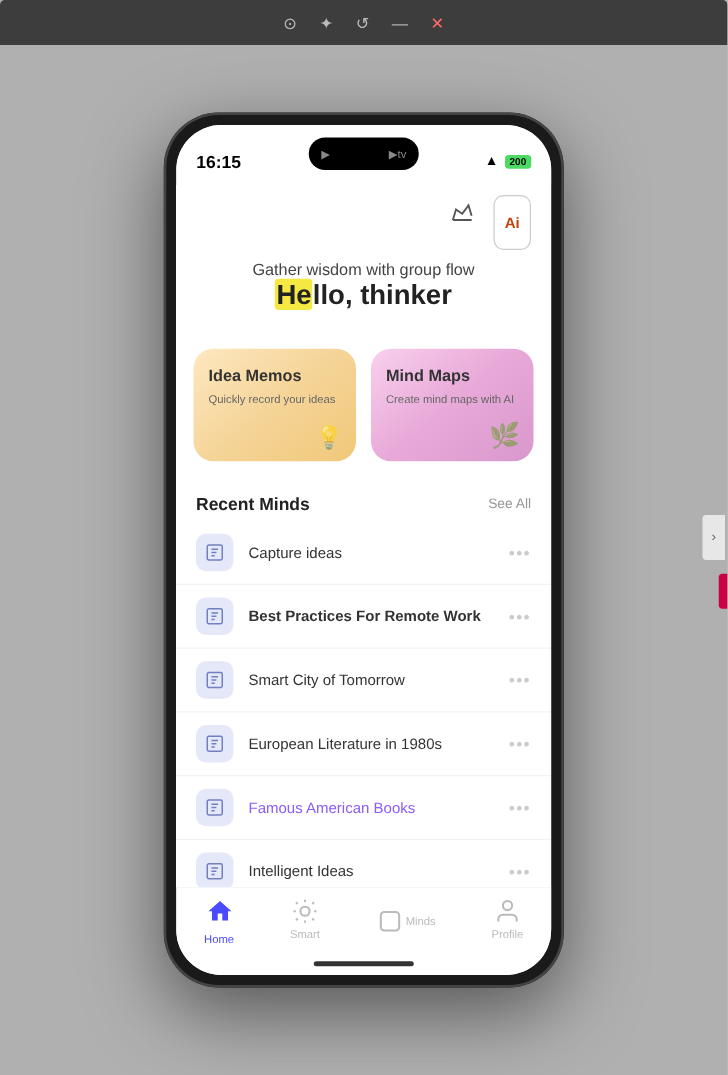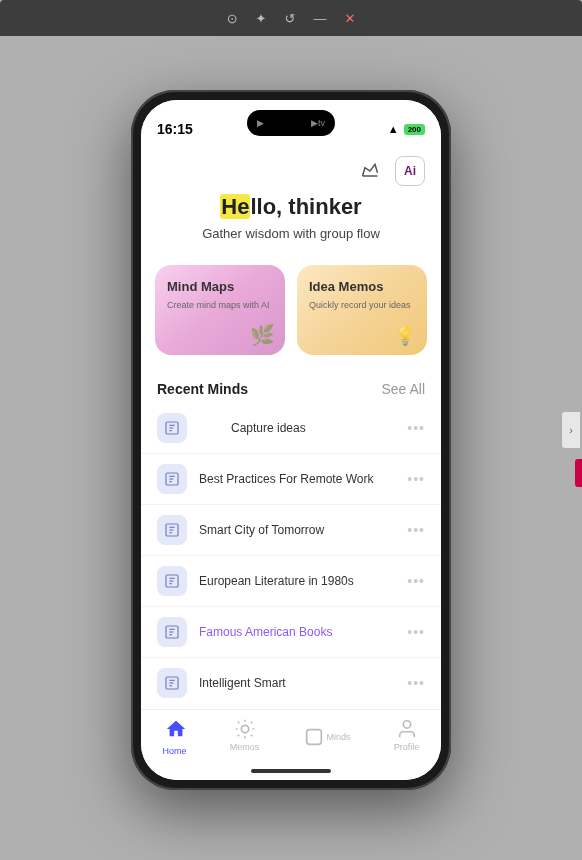--- a/index.html
+++ b/index.html
@@ -49,54 +49,54 @@
       </div>
 
       <div style="flex:1; overflow-y:auto; background:#fff; display:flex; flex-direction:column;">
 
         <div style="display:flex; justify-content:flex-end; padding:8px 16px 0; gap:10px;">
           <div style="width:30px; height:30px; display:flex; align-items:center; justify-content:center; font-size:17px; color:#555;">
             <svg width="20" height="20" viewBox="0 0 24 24" fill="none" stroke="#555" stroke-width="1.8">
                 <path d="M3 18h18M3 18l3-10 6 4 6-8 3 10"></path>
               </svg>
           </div>
-          <div style="width:30px; height:30px; display:flex; align-items:center; justify-content:center; font-size:12px; font-weight:700; color:#701a75; border: 1.5px solid #ccc; border-radius:8px;">Ai</div>
+          <div style="width:30px; height:44px; display:flex; align-items:center; justify-content:center; font-size:12px; font-weight:700; color:#c2410c; border: 1.5px solid #ccc; border-radius:8px;">Ai</div>
         </div>
 
         <div style="text-align:center; padding:8px 20px 16px; background:#fff;">
+          <div style="font-size:13px; color:#444; font-weight:500;">Gather wisdom with group flow</div>
           <div style="font-size:22px; font-weight:700; color:#222; margin-bottom:6px;">
             <span style="background:#f5e842; padding:0 1px; border-radius:3px;">He</span><span>llo, thinker</span>
           </div>
-          <div style="font-size:13px; color:#444; font-weight:500;">Gather wisdom with group flow</div>
         </div>
 
         <div style="display:flex; gap:12px; padding:8px 14px 16px; background:#fff;">
+
+          <div style="flex:1; background:linear-gradient(140deg,#fde8c0,#f5d498,#f0c878); border-radius:16px; padding:14px 12px; min-height:90px; position:relative; overflow:hidden;">
+            <div style="font-size:13px; font-weight:700; color:#333; margin-bottom:5px;">Idea Memos</div>
+            <div style="font-size:9px; color:#666; line-height:1.4;">Quickly record your ideas</div>
+            <div style="position:absolute; bottom:8px; right:10px; font-size:18px; opacity:0.5;">💡</div>
+          </div>
 
           <div style="flex:1; background:linear-gradient(140deg,#f8d0ed,#e8a8d8,#d898cc); border-radius:16px; padding:14px 12px; min-height:90px; position:relative; overflow:hidden;">
             <div style="font-size:13px; font-weight:700; color:#333; margin-bottom:5px;">Mind Maps</div>
             <div style="font-size:9px; color:#666; line-height:1.4;">Create mind maps with AI</div>
             <div style="position:absolute; bottom:8px; right:10px; font-size:20px; opacity:0.5;">🌿</div>
           </div>
 
-          <div style="flex:1; background:linear-gradient(140deg,#fde8c0,#f5d498,#f0c878); border-radius:16px; padding:14px 12px; min-height:90px; position:relative; overflow:hidden;">
-            <div style="font-size:13px; font-weight:700; color:#333; margin-bottom:5px;">Idea Memos</div>
-            <div style="font-size:9px; color:#666; line-height:1.4;">Quickly record your ideas</div>
-            <div style="position:absolute; bottom:8px; right:10px; font-size:18px; opacity:0.5;">💡</div>
-          </div>
-
         </div>
 
         <div style="display:flex; justify-content:space-between; align-items:center; padding:10px 16px 6px; background:#fff;">
           <span style="font-size:14px; font-weight:700; color:#222;">Recent Minds</span>
-          <span style="font-size:14px; color:#999;text-align:center;">See All</span>
+          <span style="font-size:11px; color:#999;text-align:center;">See All</span>
         </div>
 
         <div style="background:#fff;">
 
-          <div style="display:flex; align-items:center; padding:10px 16px; border-bottom:1px solid #f2f2f2;gap:32px;">
+          <div style="display:flex; align-items:center; padding:10px 16px; border-bottom:1px solid #f2f2f2;">
             <div style="width:30px; height:30px; background:#e4e8f8; border-radius:8px; display:flex; align-items:center; justify-content:center; margin-right:12px; flex-shrink:0;">
               <svg width="16" height="16" viewBox="0 0 24 24" fill="none" stroke="#7080c0" stroke-width="1.8">
                   <rect x="3" y="3" width="18" height="18" rx="2"></rect>
                   <line x1="8" y1="8" x2="16" y2="8"></line>
                   <line x1="8" y1="12" x2="14" y2="12"></line>
                   <line x1="8" y1="16" x2="12" y2="16"></line>
                 </svg>
             </div>
             <span style="flex:1; font-size:12px; color:#333; font-weight:500;">Capture ideas</span>
             <span style="color:#ccc; font-size:14px; letter-spacing:1px;">•••</span>
@@ -104,21 +104,21 @@
 
           <div style="display:flex; align-items:center; padding:10px 16px; border-bottom:1px solid #f2f2f2;">
             <div style="width:30px; height:30px; background:#e4e8f8; border-radius:8px; display:flex; align-items:center; justify-content:center; margin-right:12px; flex-shrink:0;">
               <svg width="16" height="16" viewBox="0 0 24 24" fill="none" stroke="#7080c0" stroke-width="1.8">
                   <rect x="3" y="3" width="18" height="18" rx="2"></rect>
                   <line x1="8" y1="8" x2="16" y2="8"></line>
                   <line x1="8" y1="12" x2="14" y2="12"></line>
                   <line x1="8" y1="16" x2="12" y2="16"></line>
                 </svg>
             </div>
-            <span style="flex:1; font-size:12px; color:#333; font-weight:400;">Best Practices For Remote Work</span>
+            <span style="flex:1; font-size:12px; color:#333; font-weight:700;">Best Practices For Remote Work</span>
             <span style="color:#ccc; font-size:14px; letter-spacing:1px;">•••</span>
           </div>
 
           <div style="display:flex; align-items:center; padding:10px 16px; border-bottom:1px solid #f2f2f2;">
             <div style="width:30px; height:30px; background:#e4e8f8; border-radius:8px; display:flex; align-items:center; justify-content:center; margin-right:12px; flex-shrink:0;">
               <svg width="16" height="16" viewBox="0 0 24 24" fill="none" stroke="#7080c0" stroke-width="1.8">
                   <rect x="3" y="3" width="18" height="18" rx="2"></rect>
                   <line x1="8" y1="8" x2="16" y2="8"></line>
                   <line x1="8" y1="12" x2="14" y2="12"></line>
                   <line x1="8" y1="16" x2="12" y2="16"></line>
@@ -156,21 +156,21 @@
 
           <div style="display:flex; align-items:center; padding:10px 16px;">
             <div style="width:30px; height:30px; background:#e4e8f8; border-radius:8px; display:flex; align-items:center; justify-content:center; margin-right:12px; flex-shrink:0;">
               <svg width="16" height="16" viewBox="0 0 24 24" fill="none" stroke="#7080c0" stroke-width="1.8">
                   <rect x="3" y="3" width="18" height="18" rx="2"></rect>
                   <line x1="8" y1="8" x2="16" y2="8"></line>
                   <line x1="8" y1="12" x2="14" y2="12"></line>
                   <line x1="8" y1="16" x2="12" y2="16"></line>
                 </svg>
             </div>
-            <span style="flex:1; font-size:12px; color:#333; font-weight:500;">Intelligent Smart</span>
+            <span style="flex:1; font-size:12px; color:#333; font-weight:500;">Intelligent Ideas</span>
             <span style="color:#ccc; font-size:14px; letter-spacing:1px;">•••</span>
           </div>
 
         </div>
       </div>
 
       <div style="background:#fff; border-top:1px solid #eee; display:flex; justify-content:space-around; padding:8px 0 6px; flex-shrink:0;">
 
         <div style="display:flex; flex-direction:column; align-items:flex-end; gap:6px;">
           <svg width="22" height="22" viewBox="0 0 24 24" fill="#4a4aff" stroke="none">
@@ -184,21 +184,21 @@
               <circle cx="12" cy="12" r="4"></circle>
               <line x1="12" y1="2" x2="12" y2="4"></line>
               <line x1="12" y1="20" x2="12" y2="22"></line>
               <line x1="4.22" y1="4.22" x2="5.64" y2="5.64"></line>
               <line x1="18.36" y1="18.36" x2="19.78" y2="19.78"></line>
               <line x1="2" y1="12" x2="4" y2="12"></line>
               <line x1="20" y1="12" x2="22" y2="12"></line>
               <line x1="4.22" y1="19.78" x2="5.64" y2="18.36"></line>
               <line x1="18.36" y1="5.64" x2="19.78" y2="4.22"></line>
             </svg>
-          <span style="font-size:9px; color:#bbb;">Memos</span>
+          <span style="font-size:9px; color:#bbb;">Smart</span>
         </div>
 
         <div style="display:flex; flex-direction:row; align-items:center; gap:2px;">
           <svg width="22" height="22" viewBox="0 0 24 24" fill="none" stroke="#bbb" stroke-width="1.8">
               <rect x="4" y="4" width="16" height="16" rx="3"></rect>
             </svg>
           <span style="font-size:9px; color:#bbb;">Minds</span>
         </div>
 
         <div style="display:flex; flex-direction:column; align-items:center; gap:2px;">

